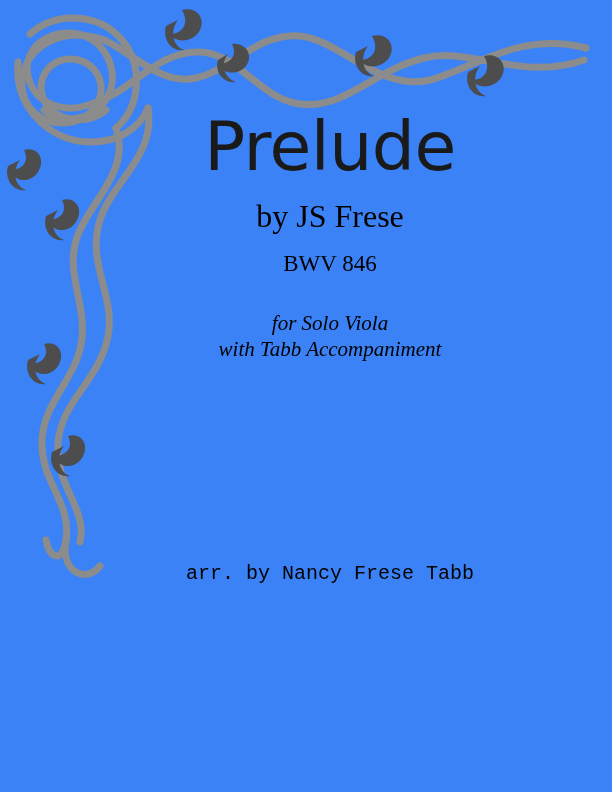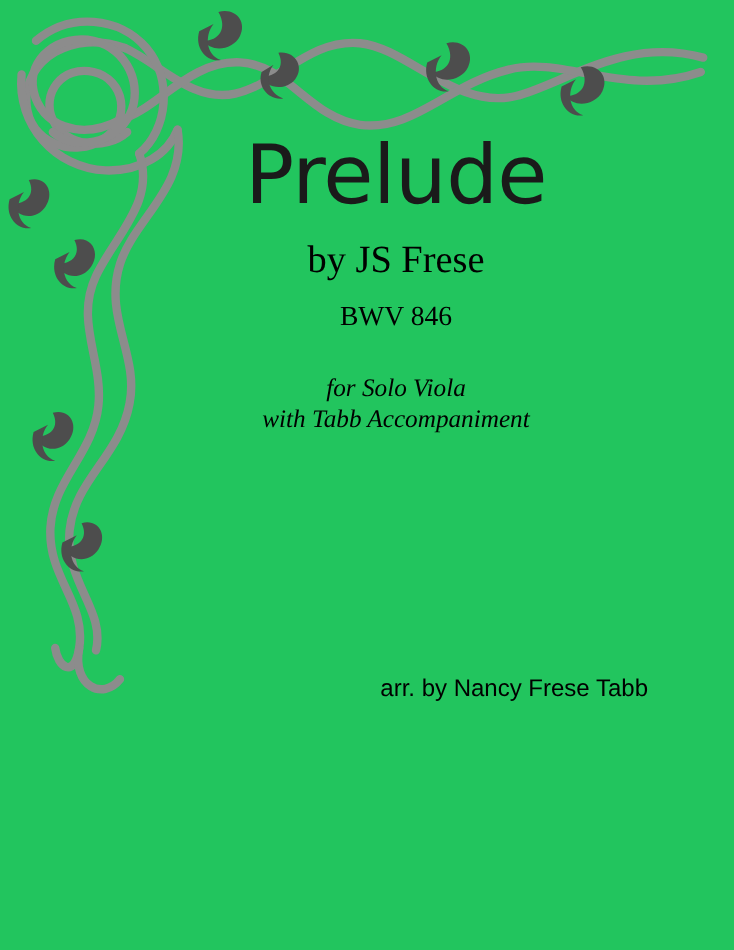--- a/index.html
+++ b/index.html
@@ -15,21 +15,21 @@
     font-family: "Liberation Serif", serif;
     color: #000000;
   }
 
   #page {
     position: absolute;
     left: 0;
     top: 0;
     width: 612px;
     height: 792px;
-    background: #22c55e;
+    background: #3b82f6;
   }
 
   
   #ornament {
     position: absolute;
     left: 0;
     top: 0;
     width: 612px;
     height: 792px;
     pointer-events: none;
@@ -77,22 +77,22 @@
     line-height: 26px;
     margin: 30px 0 0 0;
     color: #000;
   }
 
   .doc-arranger {
     position: absolute;
     left: 120px;
     top: 561px;
     width: 420px;
-    text-align: right;
-    font-family: Liberation Sans, sans-serif;
+    text-align: center;
+    font-family: Liberation Mono, monospace;
     font-size: 20px;
     line-height: 26px;
     color: #000;
   }
 </style>
 </head>
 <body>
 
 <div id="page">
 

